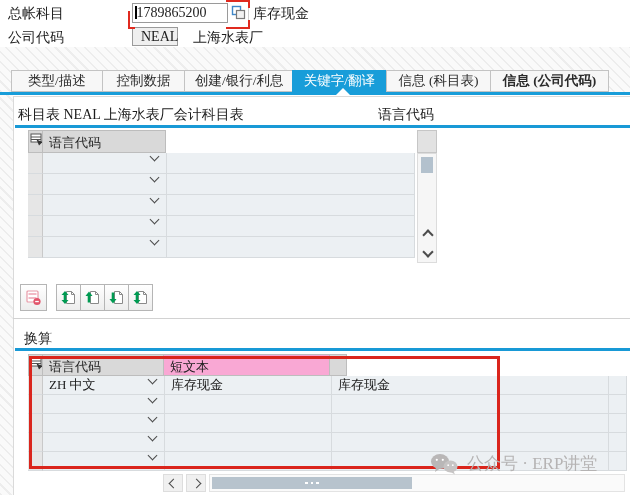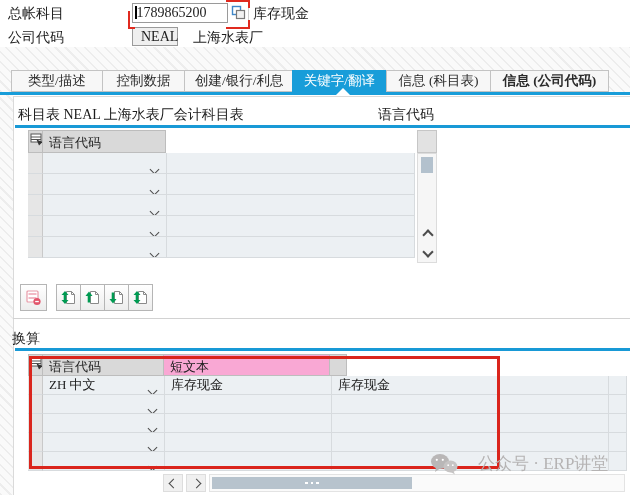--- a/index.html
+++ b/index.html
@@ -36,21 +36,21 @@
   .sect-title{position:absolute;font-size:14px;color:#1c1c1c;white-space:nowrap;}
   .sep-line{position:absolute;left:13px;width:617px;border-top:1px solid #d2d2d2;}
 
   
   .trow{display:flex;}
   .hcell{box-sizing:border-box;background:#d9d9d9;border:1px solid #bdbdbd;margin-left:-1px;
          font-size:13px;color:#222;padding:3px 4px 0 6px;overflow:hidden;white-space:nowrap;}
   .hcell.first{margin-left:0;}
   .hcell.dark{background:#f9a8d4;}
   .cell{box-sizing:border-box;border-bottom:1px solid #d7dbde;border-right:1px solid #d7dbde;
-        background:#ecf0f3;display:flex;align-items:flex-end;font-size:13px;padding:0 0 0 6px;overflow:hidden;white-space:nowrap;}
+        background:#ecf0f3;display:flex;align-items:flex-start;font-size:13px;padding:0 0 0 6px;overflow:hidden;white-space:nowrap;}
   .cell.sel{background:#e6e6e6;border-right:1px solid #c9c9c9;padding:0;}
   .chev{width:6px;height:6px;border-right:1.8px solid #4a4a4a;border-bottom:1.8px solid #4a4a4a;
         transform:rotate(45deg);margin-left:auto;margin-right:8px;flex:none;}
   .chev.up{transform:rotate(-135deg);}
   .chev.left{transform:rotate(135deg);}
   .chev.right{transform:rotate(-45deg);}
 
   
   .vsb-corner{position:absolute;box-sizing:border-box;background:#e2e2e2;border:1px solid #c6c6c6;}
   .vsb-track{position:absolute;box-sizing:border-box;background:#f6f6f6;border:1px solid #dcdcdc;}
@@ -65,21 +65,21 @@
 
   
   .tbtn{position:absolute;box-sizing:border-box;width:27px;height:27px;background:linear-gradient(#ffffff,#ededed);
         border:1px solid #b5b5b5;display:flex;align-items:center;justify-content:center;}
   .tbtn-group{position:absolute;display:flex;}
   .tbtn-group .gbtn{box-sizing:border-box;width:25px;height:27px;background:linear-gradient(#ffffff,#ededed);
         border:1px solid #b5b5b5;margin-left:-1px;display:flex;align-items:center;justify-content:center;}
 
   .red-rect{position:absolute;box-sizing:border-box;border:3px solid #da251c;z-index:30;pointer-events:none;}
 
-  .watermark{position:absolute;left:430px;top:452px;display:flex;align-items:center;gap:20px;
+  .watermark{position:absolute;left:430px;top:452px;display:flex;align-items:center;gap:9px;
              color:#b5b3b3;font-size:17px;white-space:nowrap;z-index:35;}
 </style>
 </head>
 <body>
 
 <div class="screen">
 
   <div class="fld-label" style="top:5px;">总帐科目</div>
   <div class="fld-input" style="left:132px;top:3px;width:96px;height:20px;"><span class="cursor"></span><span>1789865200</span></div>
 
@@ -220,21 +220,21 @@
           <path d="M11.5 2.5v3h3" fill="none" stroke="#8a8a8a"></path>
         <polygon points="1.5,6 5,2 8.5,6" fill="#009A52"></polygon>
           <rect x="3.7" y="5.5" width="2.6" height="6" fill="#009A52"></rect>
           <polygon points="1.5,11 5,15 8.5,11" fill="#009A52"></polygon>
       </svg>
     </div>
   </div>
 
   <div class="sep-line" style="top:318px;"></div>
 
-  <div class="sect-title" style="left:12px;top:330px;">换算</div>
+  <div class="sect-title" style="left:24px;top:330px;">换算</div>
   <div class="sect-underline" style="left:15px;top:348px;width:615px;"></div>
 
   <div class="abs" style="left:28px;top:354px;">
     <div class="trow" style="height:22px;">
       <div class="hcell first" style="width:15px;padding:2px 0 0 1px;">
         <svg width="13" height="13" viewBox="0 0 13 13">
             <rect x="1" y="1" width="10" height="8" fill="#fff" stroke="#555" stroke-width="1"></rect>
             <line x1="1" y1="4" x2="11" y2="4" stroke="#555"></line>
             <line x1="1" y1="6.5" x2="11" y2="6.5" stroke="#555"></line>
             <polygon points="6.5,6.5 12.5,9 9,12.5" fill="#333"></polygon>

